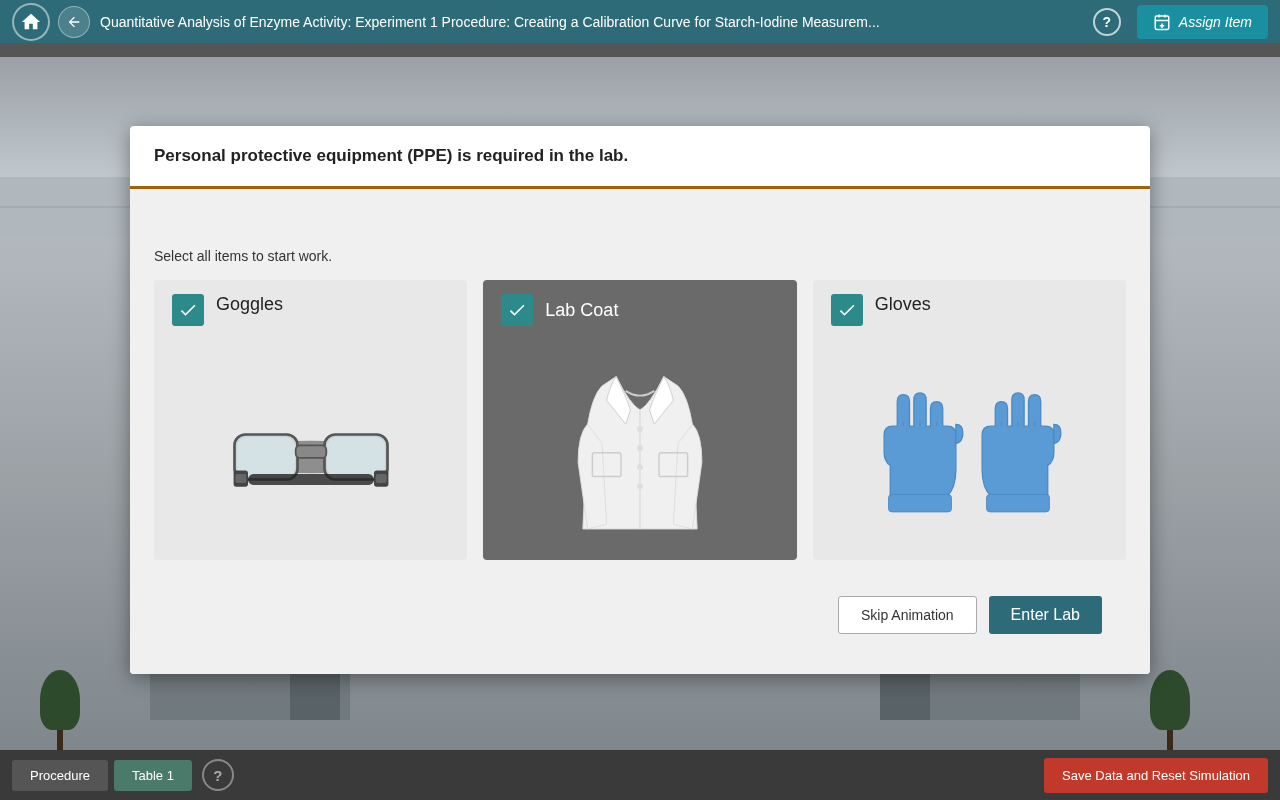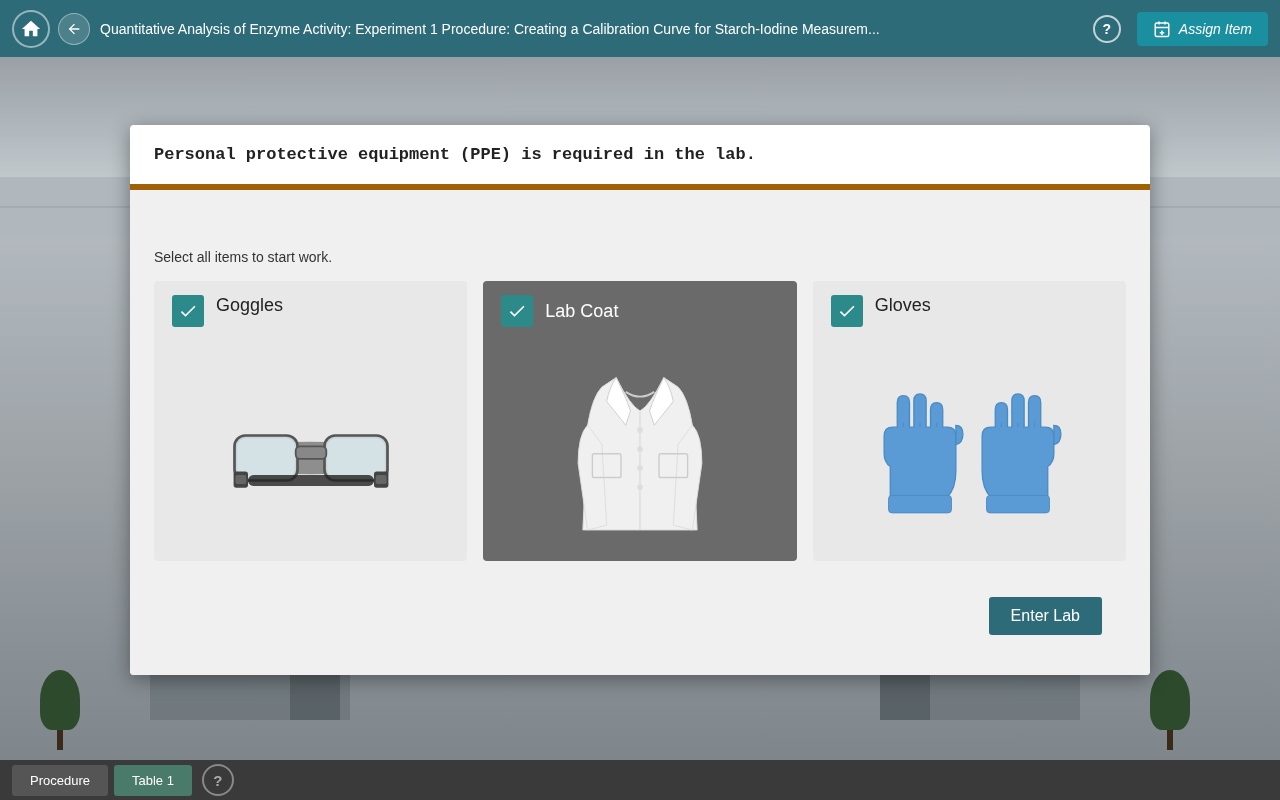--- a/index.html
+++ b/index.html
@@ -68,21 +68,21 @@
       height: 90px;
       background: rgba(80,88,92,0.7);
     }
     .lab-chair-1 { left: 290px; }
     .lab-chair-2 { right: 350px; }
 
     
     .header {
       position: absolute;
       top: 0; left: 0; right: 0;
-      height: 57px;
+      height: 43px;
       background: #2d6b78;
       display: flex;
       align-items: center;
       padding: 0 12px;
       z-index: 100;
     }
     .header-home-btn {
       width: 38px; height: 38px;
       background: #2d6b78;
       border: 2px solid rgba(255,255,255,0.5);
@@ -148,22 +148,21 @@
     }
     .modal {
       background: white;
       width: 1020px;
       border-radius: 4px;
       overflow: hidden;
       box-shadow: 0 4px 20px rgba(0,0,0,0.4);
     }
     .modal-header {
       padding: 20px 24px;
-      border-bottom: 6px solid #a16207;
-      font-family: Liberation Mono, monospace;
+      border-bottom: 3px solid #a16207;
     }
     .modal-header-text {
       font-size: 17px;
       font-weight: 600;
       color: #222;
     }
     .modal-body {
       padding: 20px 24px;
       background: #f0f0f0;
     }
@@ -252,21 +251,21 @@
       font-size: 16px;
       cursor: pointer;
       color: white;
       font-weight: 500;
     }
 
     
     .bottom-bar {
       position: absolute;
       bottom: 0; left: 0; right: 0;
-      height: 40px;
+      height: 50px;
       background: #3a3a3a;
       display: flex;
       align-items: center;
       padding: 0 12px;
       z-index: 100;
     }
     .tab-btn {
       padding: 8px 18px;
       border: none;
       border-radius: 3px;
@@ -489,30 +488,32 @@
 
                 <rect x="15" y="128" width="72" height="20" rx="4" fill="#5b9bd5" stroke="#4a8ac4" stroke-width="1"></rect>
               </g>
             </svg>
           </div>
         </div>
 
       </div>
 
       <div class="modal-footer">
+        <button class="btn-skip">Skip Animation</button>
         <button class="btn-enter">Enter Lab</button>
       </div>
     </div>
   </div>
 </div>
 
 <div class="bottom-bar">
   <button class="tab-btn tab-procedure">
     <span>Procedure</span>
   </button>
   <button class="tab-btn tab-table">
     <span>Table 1</span>
   </button>
   <div class="help-circle">
     <span>?</span>
   </div>
   <div class="spacer"></div>
+  <button class="btn-save-reset">Save Data and Reset Simulation</button>
 </div>
 
 </body></html>

